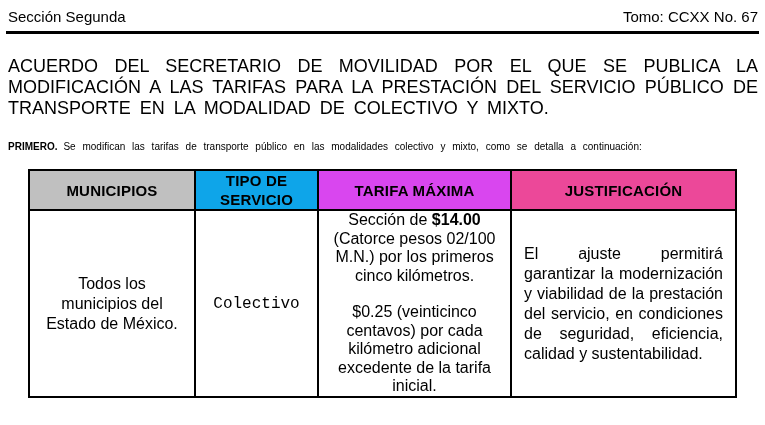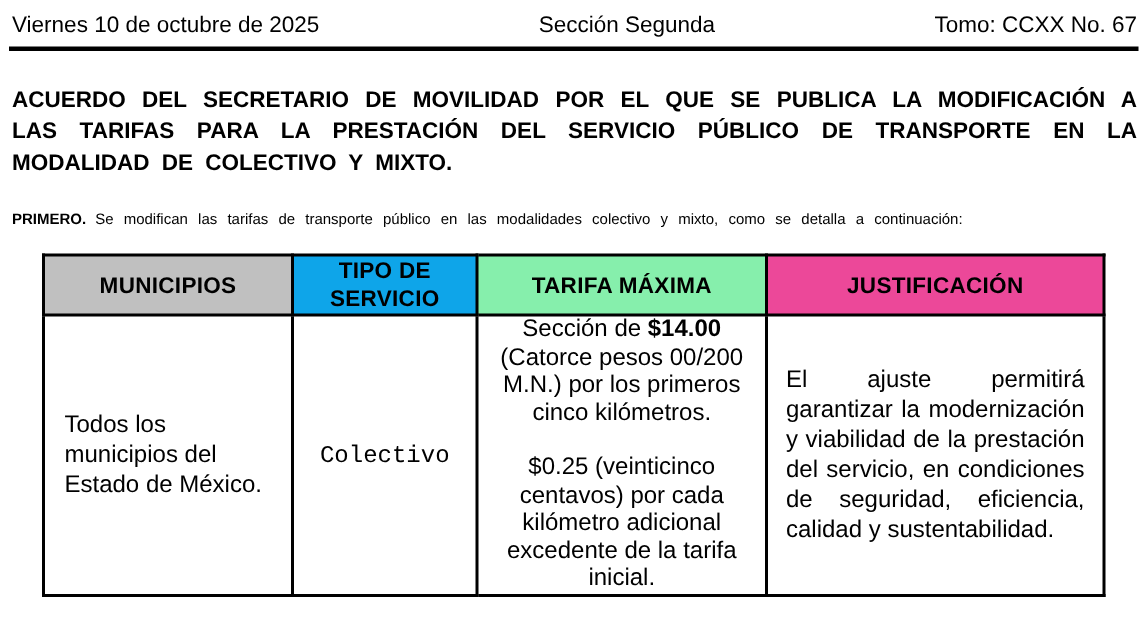--- a/index.html
+++ b/index.html
@@ -21,22 +21,22 @@
   .page-header .center { text-align: left; }
   .page-header .right { text-align: right; }
   .rule {
     height: 3px;
     background: #000000;
     margin: 4px 6px 0 6px;
   }
   .doc-title {
     margin: 22px 7px 0 8px;
     width: 750px;
-    font-size: 15px;
-    font-weight: bold;
+    font-size: 18px;
+    font-weight: normal;
     line-height: 21px;
     text-align: justify;
     word-spacing: 4px;
   }
   .primero {
     margin: 17px 7px 0 8px;
     width: 750px;
     font-size: 10px;
     line-height: 21px;
     text-align: justify;
@@ -60,40 +60,39 @@
     text-align: center;
     vertical-align: middle;
     letter-spacing: 0.2px;
     padding: 0 6px;
   }
   table.tarifas tbody tr { height: 187px; }
   table.tarifas td {
     vertical-align: middle;
     font-size: 16px;
   }
-  td.c-muni { line-height: 20px; }
+  td.c-muni { text-align: center; line-height: 20px; }
   td.c-muni .inner { max-width: 138px; margin: 0 auto; }
   td.c-tipo { text-align: center; line-height: 20px; font-family: Liberation Mono, monospace; }
   td.c-tarifa {
     text-align: center;
     line-height: 18.5px;
     padding: 0 12px;
   }
   td.c-tarifa .t2 { margin-top: 18px; }
   td.c-just {
     text-align: justify;
     line-height: 20px;
     padding: 0 12px;
   }
 </style>
 </head>
 <body>
 
 <div class="page-header">
-  <span class="left">Viernes 10 de octubre de 2025</span>
   <span class="center">Sección Segunda</span>
   <span class="right">Tomo: CCXX No. 67</span>
 </div>
 
 <div class="rule"></div>
 
 <div class="doc-title">ACUERDO DEL SECRETARIO DE MOVILIDAD POR EL QUE SE PUBLICA LA MODIFICACIÓN A LAS TARIFAS PARA LA PRESTACIÓN DEL SERVICIO PÚBLICO DE TRANSPORTE EN LA MODALIDAD DE COLECTIVO Y MIXTO.</div>
 
 <div class="primero">
   <span class="lead">PRIMERO.</span><span>Se modifican las tarifas de transporte público en las modalidades colectivo y mixto, como se detalla a continuación:</span>
@@ -103,32 +102,32 @@
   <colgroup>
     <col style="width:166px">
     <col style="width:123px">
     <col style="width:193px">
     <col style="width:225px">
   </colgroup>
   <thead>
     <tr>
       <th style="background: rgb(192, 192, 192);">MUNICIPIOS</th>
       <th style="background: #0ea5e9;">TIPO DE SERVICIO</th>
-      <th style="background: #86efac;">TARIFA MÁXIMA</th>
+      <th style="background: #d946ef;">TARIFA MÁXIMA</th>
       <th style="background: #ec4899;">JUSTIFICACIÓN</th>
     </tr>
   </thead>
   <tbody>
     <tr>
       <td class="c-muni">
         <div class="inner">Todos los municipios del Estado de México.</div>
       </td>
       <td class="c-tipo">Colectivo</td>
       <td class="c-tarifa">
-        <p class="t1"><span>Sección de </span><b>$14.00</b><span> (Catorce pesos 00/200 M.N.) por los primeros cinco kilómetros.</span></p>
+        <p class="t1"><span>Sección de </span><b>$14.00</b><span> (Catorce pesos 02/100 M.N.) por los primeros cinco kilómetros.</span></p>
         <p class="t2">$0.25 (veinticinco centavos) por cada kilómetro adicional excedente de la tarifa inicial.</p>
       </td>
       <td class="c-just">
         <div>El ajuste permitirá garantizar la modernización y viabilidad de la prestación del servicio, en condiciones de seguridad, eficiencia, calidad y sustentabilidad.</div>
       </td>
     </tr>
   </tbody>
 </table>
 
 </body></html>

